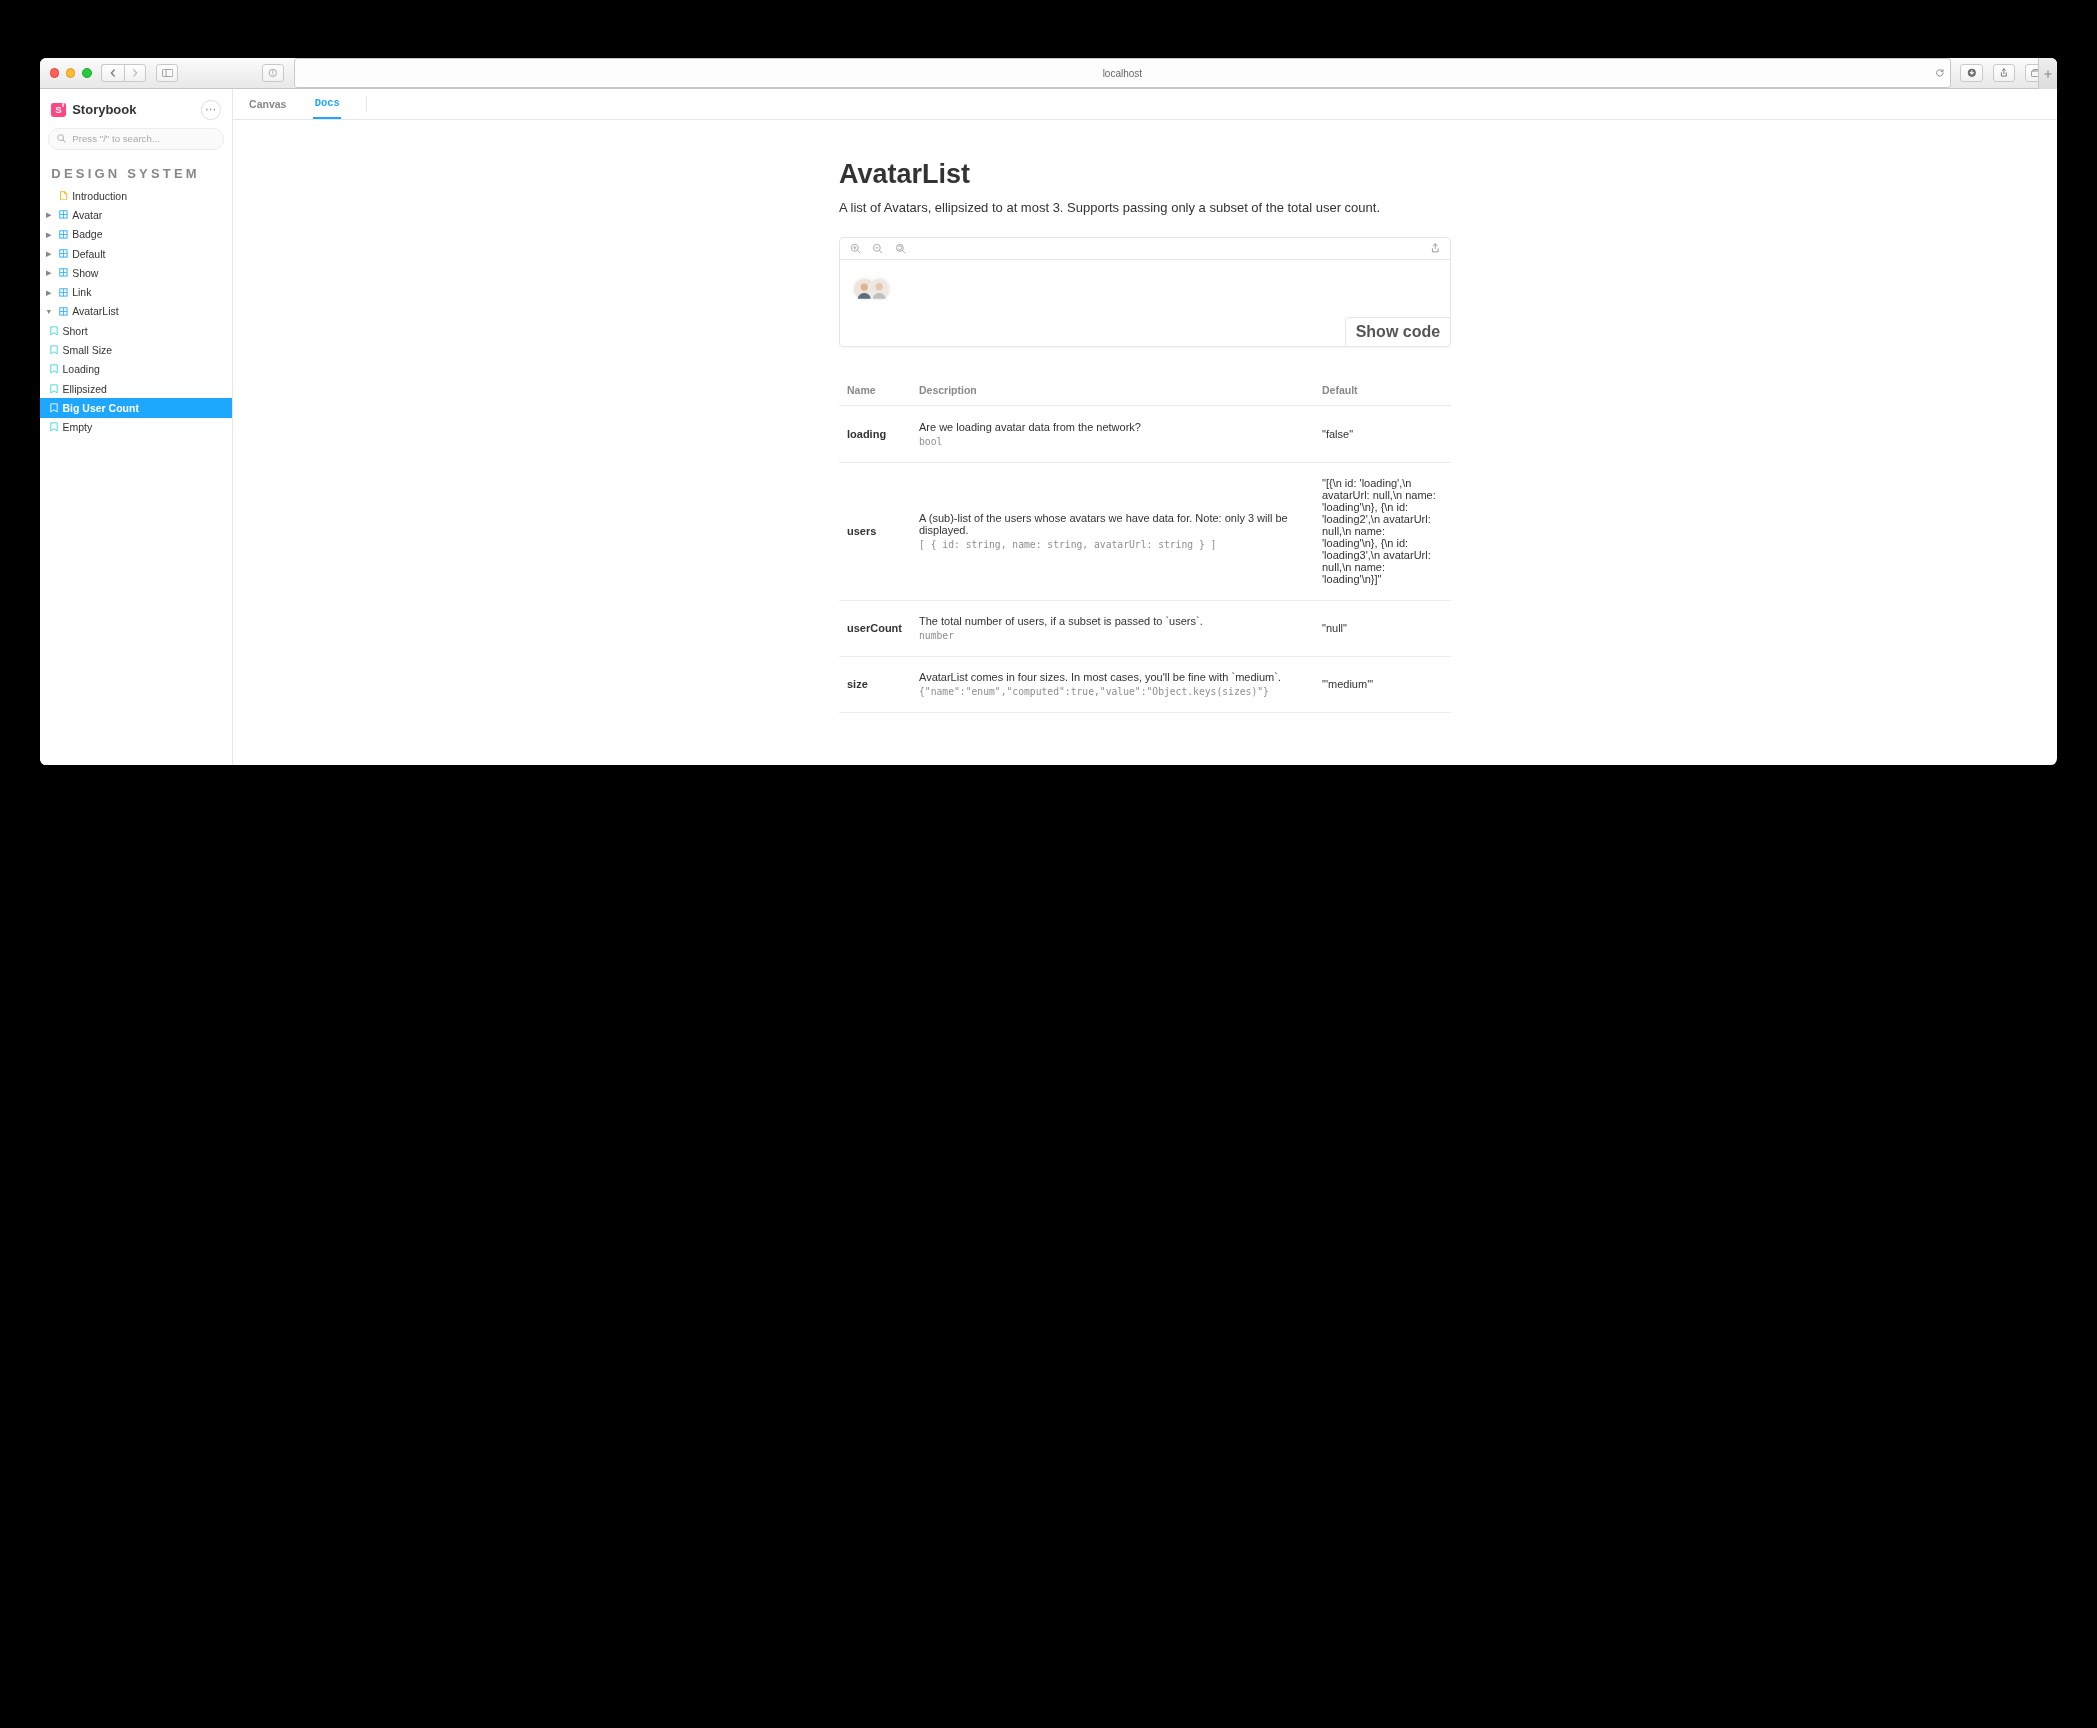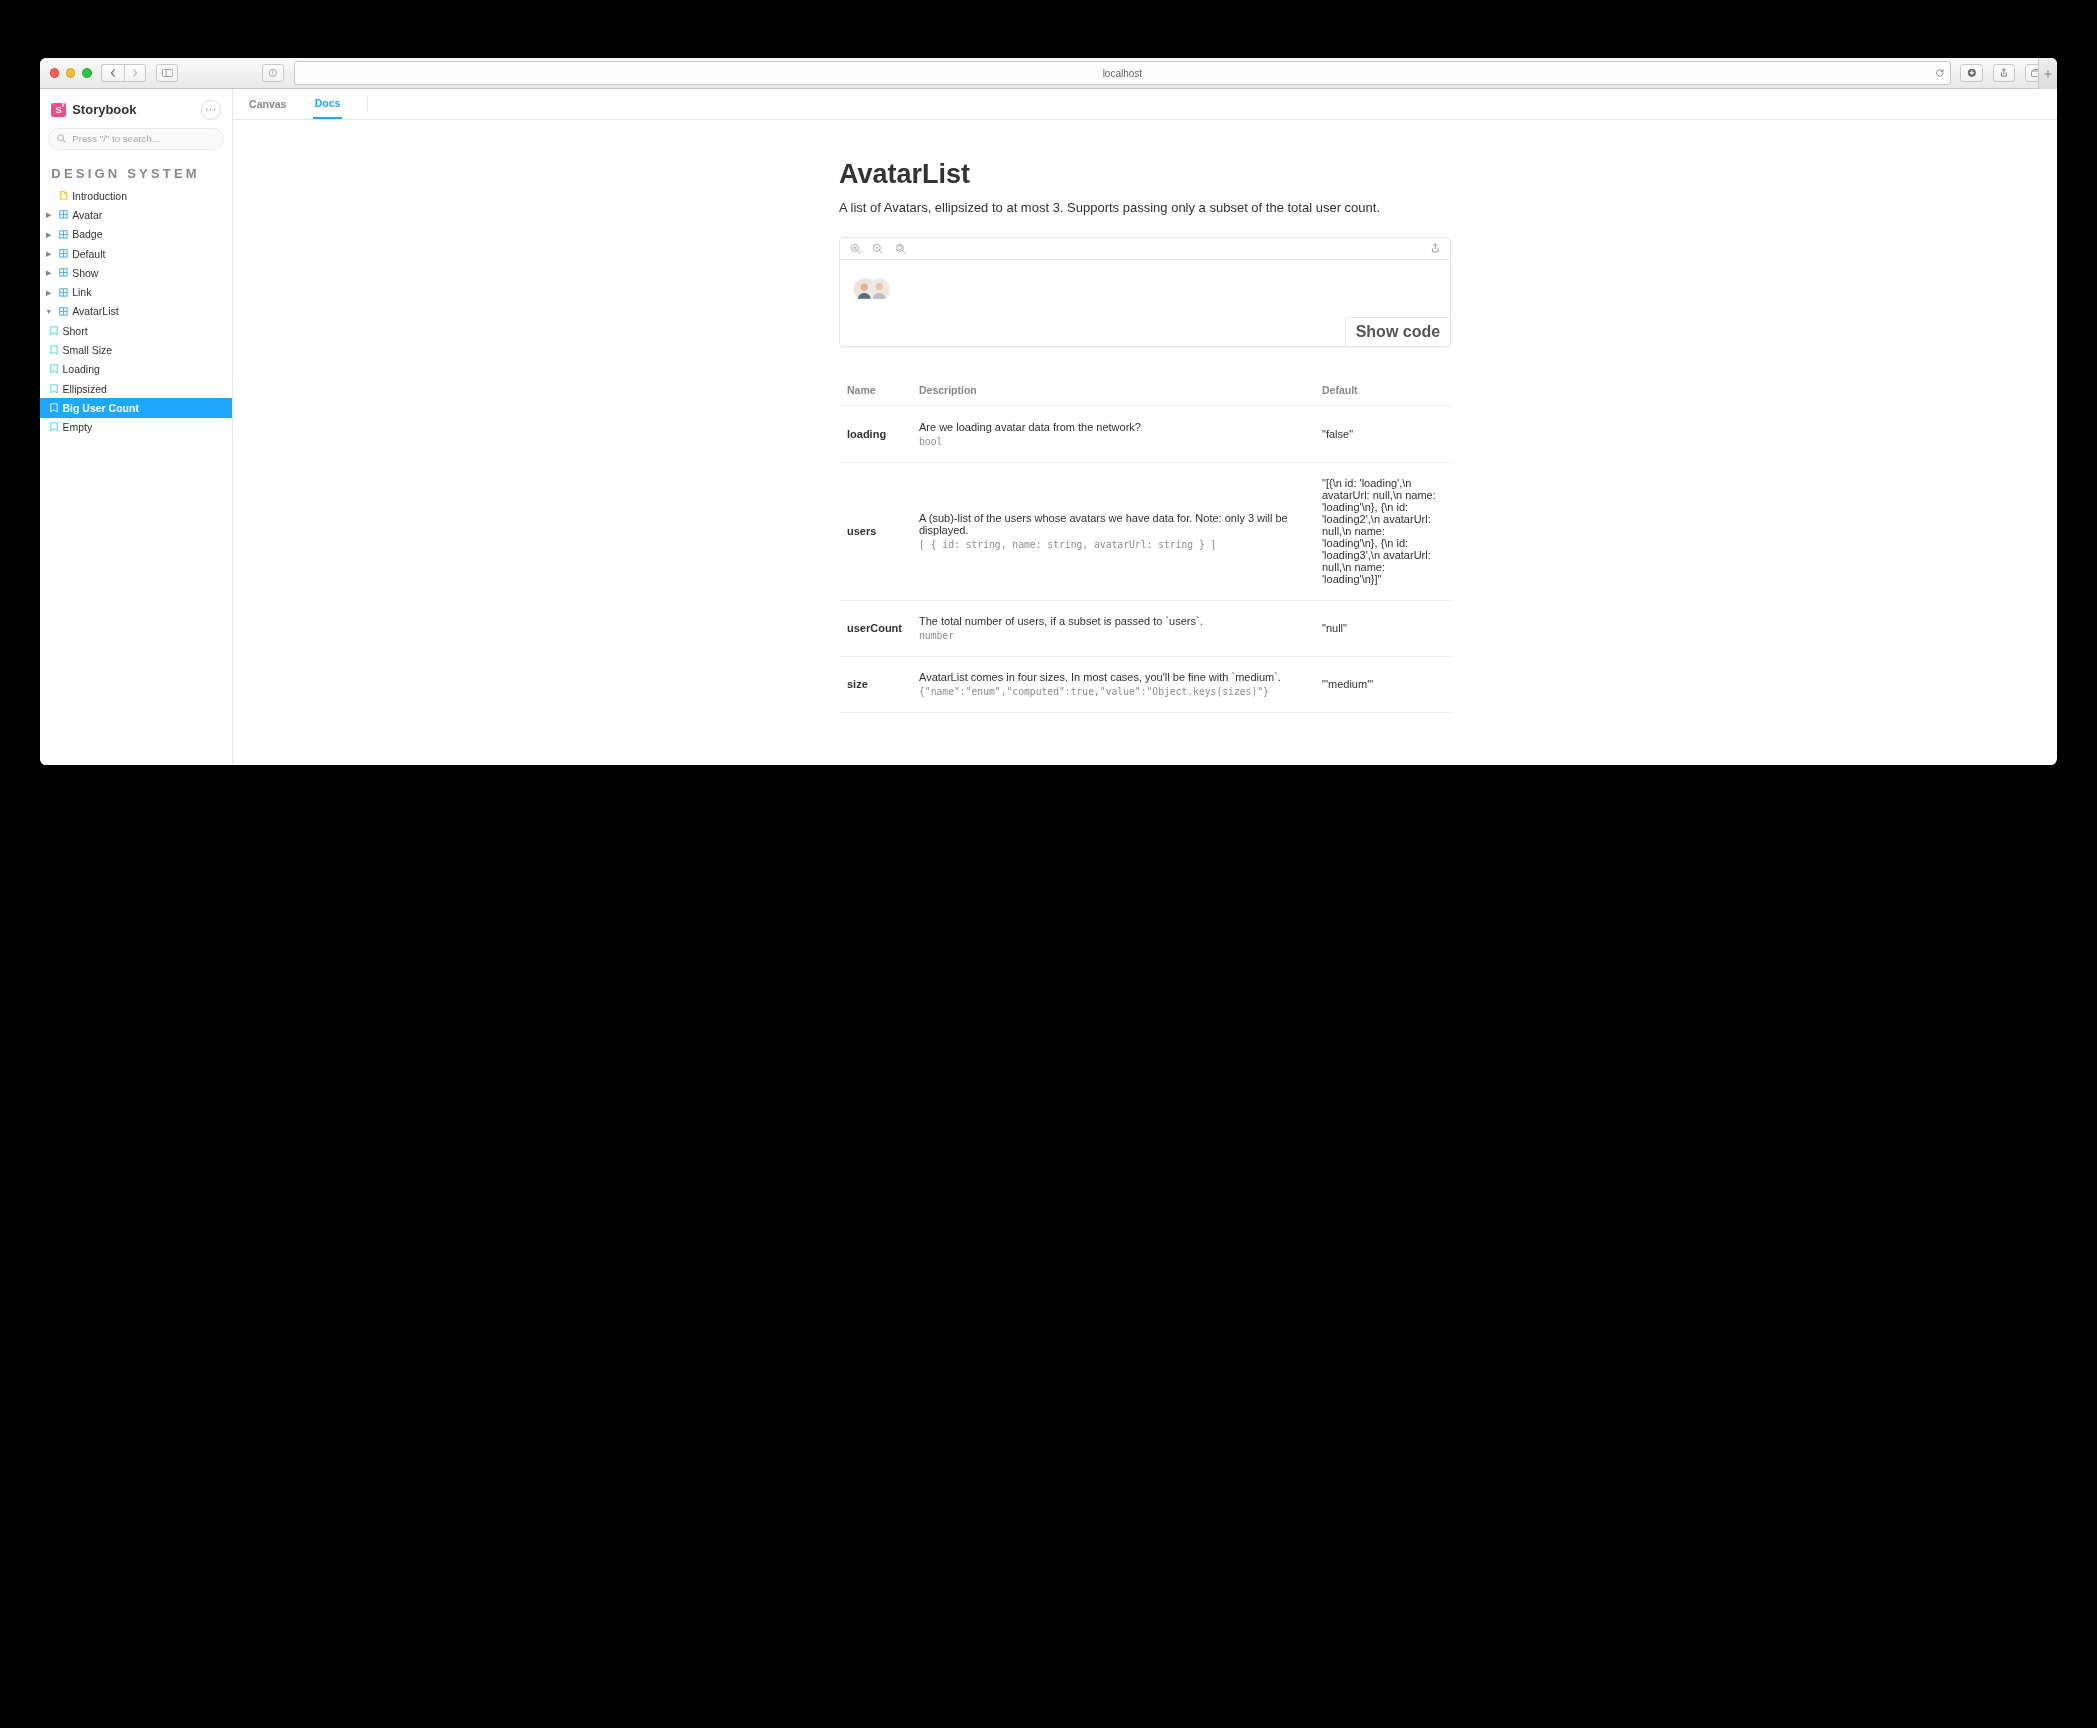--- a/index.html
+++ b/index.html
@@ -50,21 +50,21 @@
     width:22.5px; height:17.7px;
     border:0.8px solid #c8c8c8; border-radius:3.2px;
     background: linear-gradient(#fefefe,#f2f2f2);
     color:#777;
   }
   .chrome-btn-group { display:flex; }
   .chrome-btn-group .chrome-btn:first-child{border-top-right-radius:0;border-bottom-right-radius:0;border-right:none;}
   .chrome-btn-group .chrome-btn:last-child{border-top-left-radius:0;border-bottom-left-radius:0;}
   .urlbar {
     flex:1;
-    height:24px;
+    height:30px;
     background:#fdfdfd;
     border:0.8px solid #c8c8c8;
     border-radius:3.2px;
     display:flex; align-items:center; justify-content:center;
     position:relative;
     font-size:10px; color:#666;
   }
   .urlbar .reload { position:absolute; right:4.8px; color:#888;}
   .spacer-flex{flex:1;}
   
@@ -117,21 +117,21 @@
   .ico-comp rect,.ico-comp line{stroke:var(--blue);}
   .ico-story polygon, .ico-story path{stroke:#37d5d3;}
   main.main { flex:1; display:flex; flex-direction:column; overflow:hidden;}
   .tabs {
     display:flex; align-items:center; gap:25px;
     padding: 0 14.5px; height:31px;
     border-bottom:0.8px solid var(--border);
     font-size:10.5px; font-weight:700;
   }
   .tabs .tab{ color:#888; padding:8px 1.6px; cursor:pointer; }
-  .tabs .tab.active{ color:var(--blue); border-bottom:2.4px solid var(--blue); margin-bottom:-0.8px;}
+  .tabs .tab.active{ color:var(--blue); border-bottom:2.4px solid var(--blue); margin-bottom:-0.8px;font-family:Liberation Mono, monospace;}
   .tabs .sep{ width:0.8px; height:16px; background:var(--border); align-self:center;}
   .doc-scroll{ flex:1; overflow:auto; }
   .doc {
     max-width: 628px;
     margin: 39px auto 32px;
     padding: 0 8px 32px;
   }
   .doc h1{ font-size:27px; font-weight:900; margin:0 0 9.7px;}
   .doc .lede{ font-size:13px; color:#333; margin-bottom:22.5px;}
   .preview {

